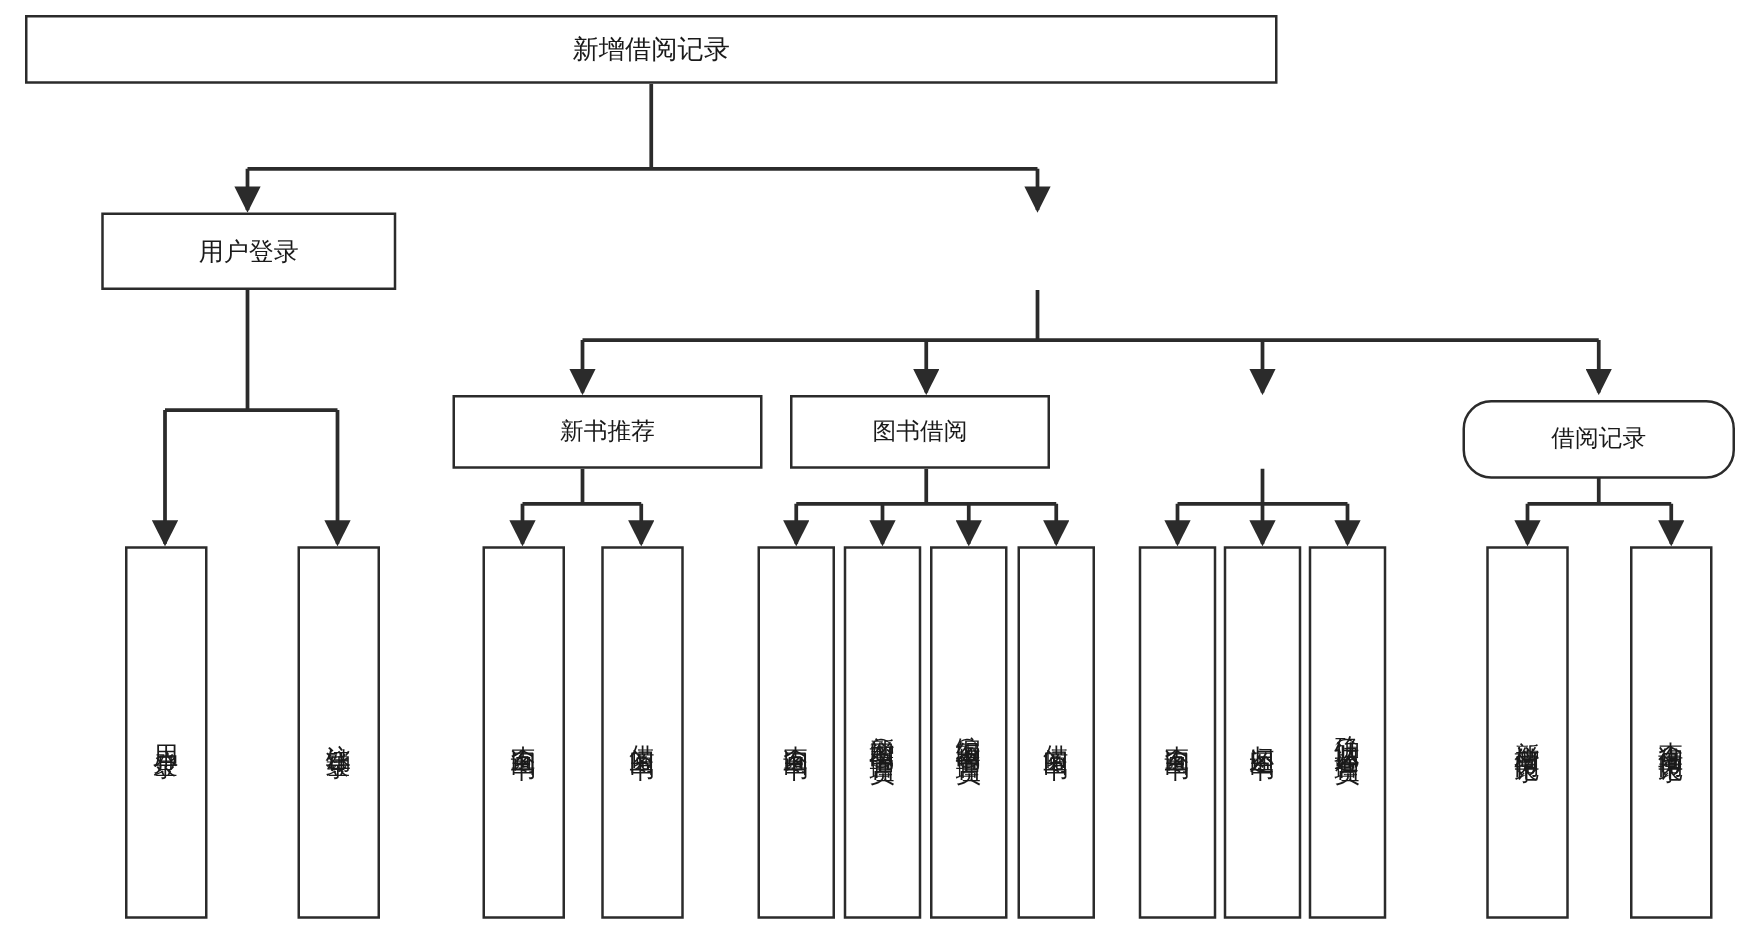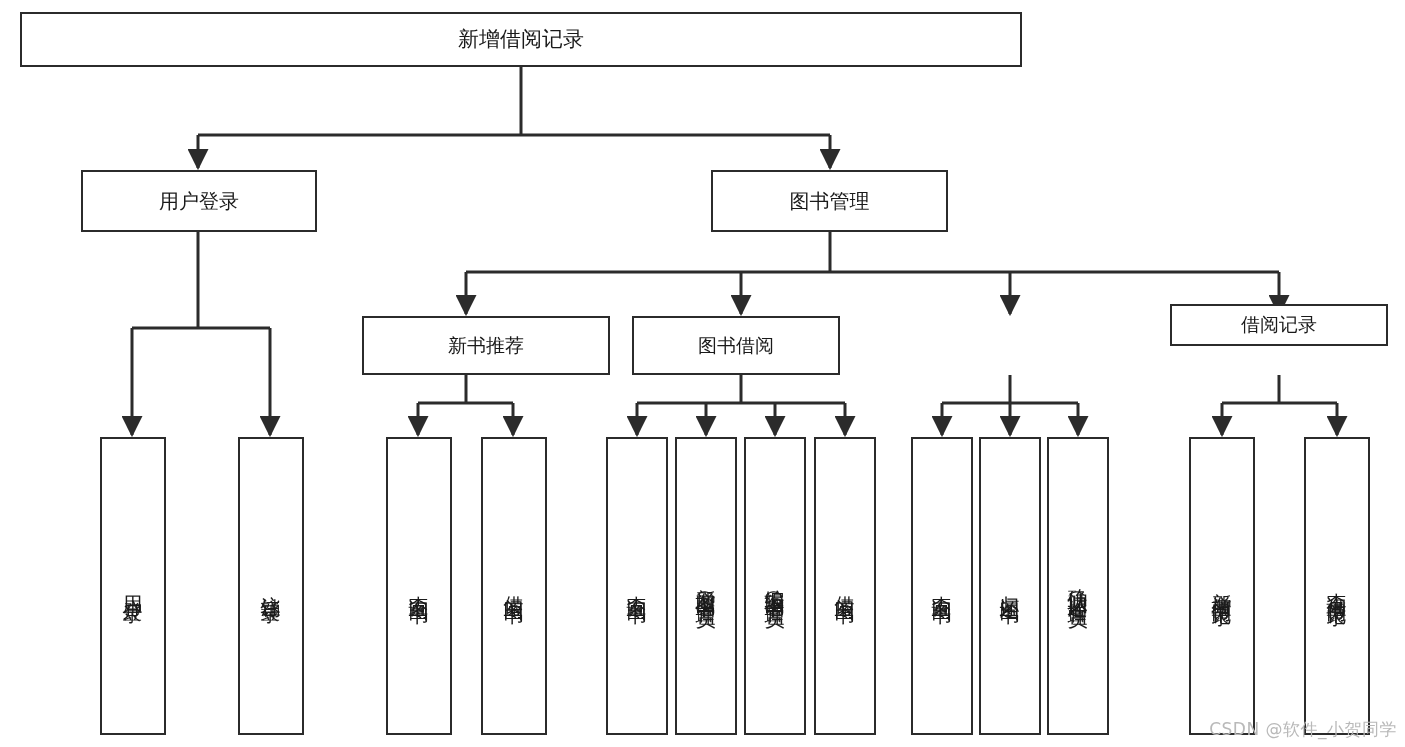--- a/index.html
+++ b/index.html
@@ -123,31 +123,28 @@
     </g>
   </svg>
 
   <div class="node root" style="left:20px; top:12px; width:1002px; height:55px;">
     <span class="label">新增借阅记录</span>
   </div>
 
   <div class="node lvl2" style="left:81px; top:170px; width:236px; height:62px;">
     <span class="label">用户登录</span>
   </div>
-  <div class="node lvl2" style="left:711px; top:170px; width:237px; height:62px;">
-    <span class="label">图书管理</span>
-  </div>
 
   <div class="node lvl3" style="left:362px; top:316px; width:248px; height:59px;">
     <span class="label">新书推荐</span>
   </div>
   <div class="node lvl3" style="left:632px; top:316px; width:208px; height:59px;">
     <span class="label">图书借阅</span>
   </div>
-  <div class="node lvl3" style="left:1170px; top:304px; width:218px; height:42px;">
+  <div class="node lvl3" style="left:1170px; top:320px; width:218px; height:63px;border-radius:23px;">
     <span class="label">借阅记录</span>
   </div>
 
   <div class="node leaf" style="left:100px; top:437px; width:66px; height:298px;">
     <span class="label">用户登录</span>
   </div>
   <div class="node leaf" style="left:238px; top:437px; width:66px; height:298px;">
     <span class="label">注销登录</span>
   </div>
 
@@ -181,15 +178,14 @@
     <span class="label">确认归还（管理员）</span>
   </div>
 
   <div class="node leaf" style="left:1189px; top:437px; width:66px; height:298px;">
     <span class="label">新增借阅记录</span>
   </div>
   <div class="node leaf" style="left:1304px; top:437px; width:66px; height:298px;">
     <span class="label">查询借阅记录</span>
   </div>
 
-  <div class="watermark">CSDN @软件_小贺同学</div>
 
 </div>
 
 </body></html>

